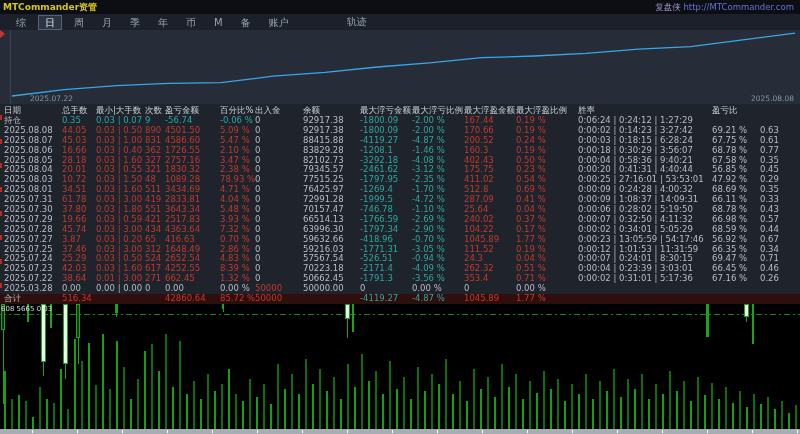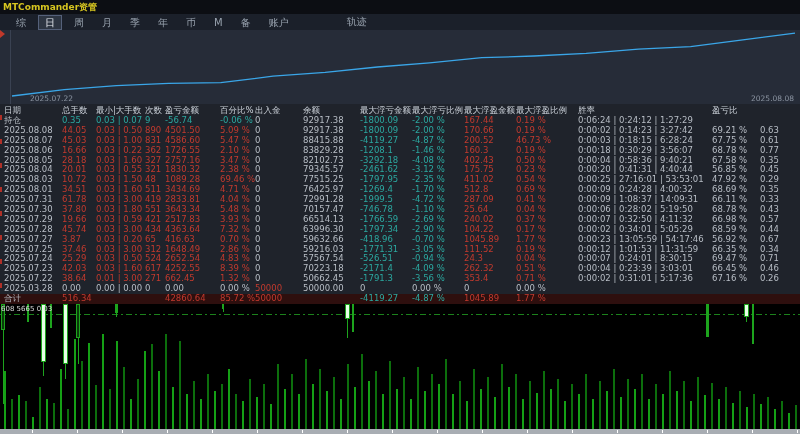--- a/index.html
+++ b/index.html
@@ -57,20 +57,24 @@
   .axis-strip { position:absolute; left:0; top:429px; width:800px; height:5px; background:#a8adb3; }
   .axis-tick { position:absolute; top:1px; width:1px; height:3px; background:#ffffff; }
 </style>
 </head>
 <body>
 
 <div class="window">
 
   <div class="titlebar">
     <span class="app-title">MTCommander资管</span>
+    <span class="brand">
+      <span class="bname">复盘侠</span>
+      <span class="burl">http://MTCommander.com</span>
+    </span>
   </div>
 
   <div class="toolbar">
     <div class="tabs">
         <span class="tab">综</span>
         <span class="tab active">日</span>
         <span class="tab">周</span>
         <span class="tab">月</span>
         <span class="tab">季</span>
         <span class="tab">年</span>
@@ -148,29 +152,29 @@
         <span class="tcell c-r">45.03</span>
         <span class="tcell c-r">0.03 | 1.00</span>
         <span class="tcell c-r">831</span>
         <span class="tcell c-r">4586.60</span>
         <span class="tcell c-r">5.47 %</span>
         <span class="tcell c-g">0</span>
         <span class="tcell c-g">88415.88</span>
         <span class="tcell c-t">-4119.27</span>
         <span class="tcell c-t">-4.87 %</span>
         <span class="tcell c-r">200.52</span>
-        <span class="tcell c-r">46.73 %</span>
+        <span class="tcell c-r">0.24 %</span>
         <span class="tcell c-g">0:00:03 | 0:18:15 | 6:28:24</span>
         <span class="tcell c-g">67.75 %</span>
         <span class="tcell c-g">0.61</span>
       </div>
       <div class="trow">
         <span class="tcell c-g">2025.08.06</span>
         <span class="tcell c-r">16.66</span>
-        <span class="tcell c-r">0.03 | 0.22</span>
+        <span class="tcell c-r">0.03 | 0.40</span>
         <span class="tcell c-r">362</span>
         <span class="tcell c-r">1726.55</span>
         <span class="tcell c-r">2.10 %</span>
         <span class="tcell c-g">0</span>
         <span class="tcell c-g">83829.28</span>
         <span class="tcell c-t">-1208.1</span>
         <span class="tcell c-t">-1.46 %</span>
         <span class="tcell c-r">160.3</span>
         <span class="tcell c-r">0.19 %</span>
         <span class="tcell c-g">0:00:18 | 0:30:29 | 3:56:07</span>
@@ -210,21 +214,21 @@
         <span class="tcell c-g">0:00:20 | 0:41:31 | 4:40:44</span>
         <span class="tcell c-g">56.85 %</span>
         <span class="tcell c-g">0.45</span>
       </div>
       <div class="trow">
         <span class="tcell c-g">2025.08.03</span>
         <span class="tcell c-r">10.72</span>
         <span class="tcell c-r">0.03 | 1.50</span>
         <span class="tcell c-r">48</span>
         <span class="tcell c-r">1089.28</span>
-        <span class="tcell c-r">69.46 %</span>
+        <span class="tcell c-r">78.93 %</span>
         <span class="tcell c-g">0</span>
         <span class="tcell c-g">77515.25</span>
         <span class="tcell c-t">-1797.95</span>
         <span class="tcell c-t">-2.35 %</span>
         <span class="tcell c-r">411.02</span>
         <span class="tcell c-r">0.54 %</span>
         <span class="tcell c-g">0:00:25 | 27:16:01 | 53:53:01</span>
         <span class="tcell c-g">47.92 %</span>
         <span class="tcell c-g">0.29</span>
       </div>

